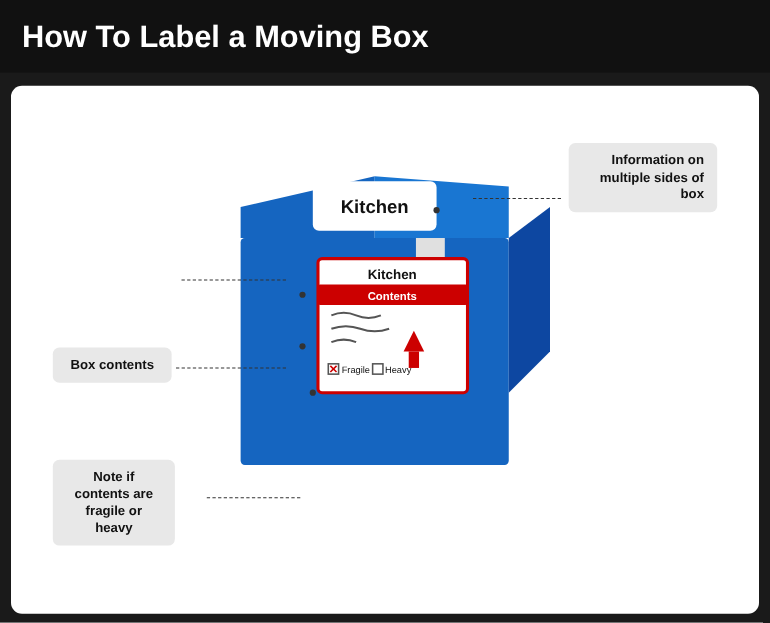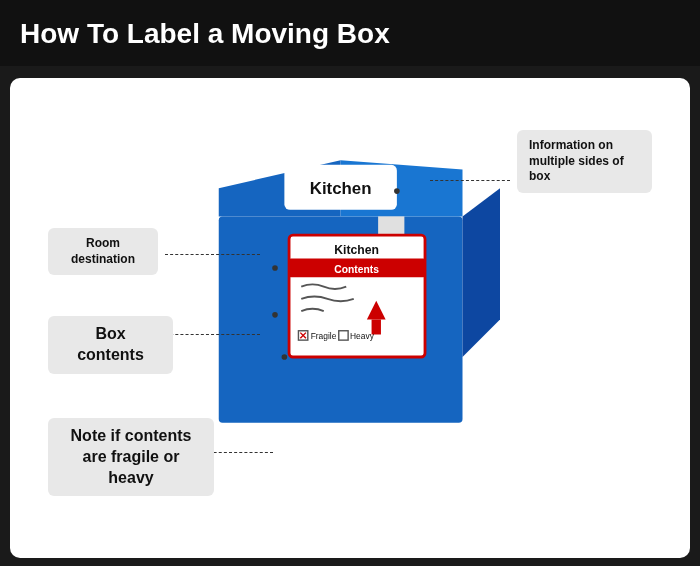--- a/index.html
+++ b/index.html
@@ -67,21 +67,21 @@
     .callout::after {
       content: '';
       position: absolute;
       border: 6px solid transparent;
     }
 
     
     #callout-info {
       top: 30px;
       right: 10px;
-      text-align: left;
+      text-align: right;
       width: 130px;
     }
 
     
     #callout-room {
       top: 128px;
       left: 10px;
       width: 105px;
       text-align: center;
     }
@@ -162,22 +162,20 @@
 
     <div style="position:absolute;top:232px;left:120px;width:100px;border-top:1.5px dashed #333;"></div>
 
     <div style="position:absolute;top:350px;left:148px;width:85px;border-top:1.5px dashed #333;"></div>
 
     <div style="position:absolute;top:78px;right:150px;width:80px;border-top:1.5px dashed #333;"></div>
 
     <div class="callout" id="callout-info" style="top:28px;right:8px;width:135px;font-size:12px;">Information on
 multiple sides of box</div>
 
-    <div class="callout" id="callout-room" style="top:126px;left:8px;width:110px;font-size:12px;">Room
-destination</div>
 
-    <div class="callout" id="callout-contents" style="top:214px;left:8px;width:125px;font-size:16px;">Box contents</div>
+    <div class="callout" id="callout-contents" style="top:214px;left:8px;width:108px;font-size:12px;">Box contents</div>
 
-    <div class="callout" id="callout-fragile" style="top:316px;left:8px;width:166px;font-size:16px;">Note if contents are
+    <div class="callout" id="callout-fragile" style="top:316px;left:8px;width:111px;font-size:12px;">Note if contents are
 fragile or heavy</div>
 
   </div>
 </div>
 
 </body></html>

